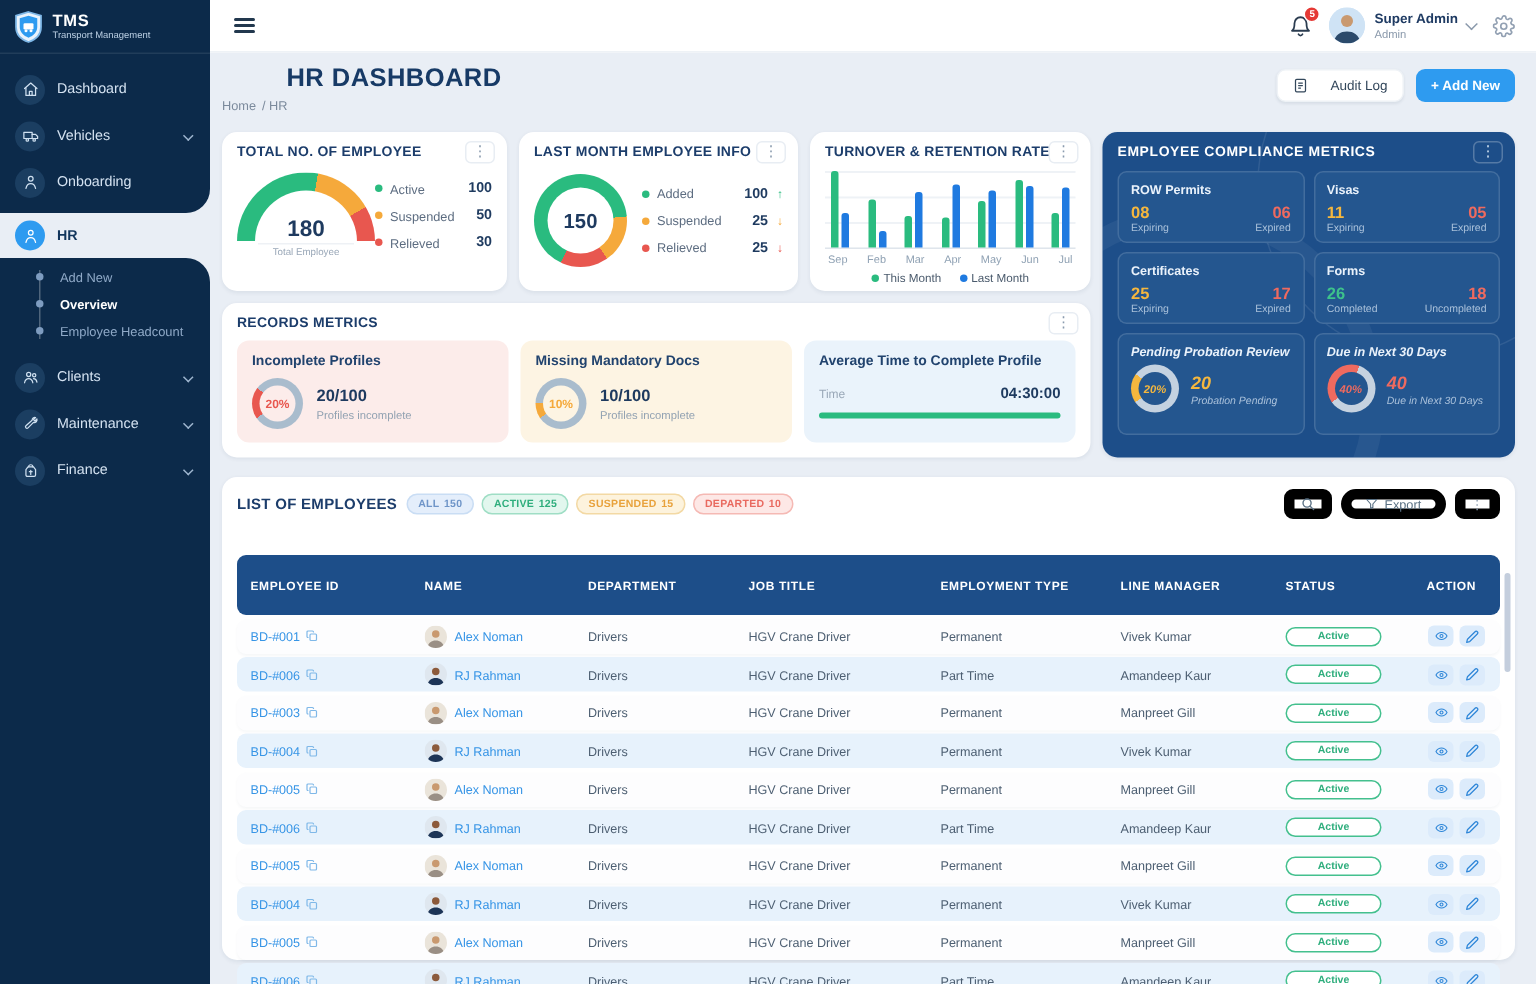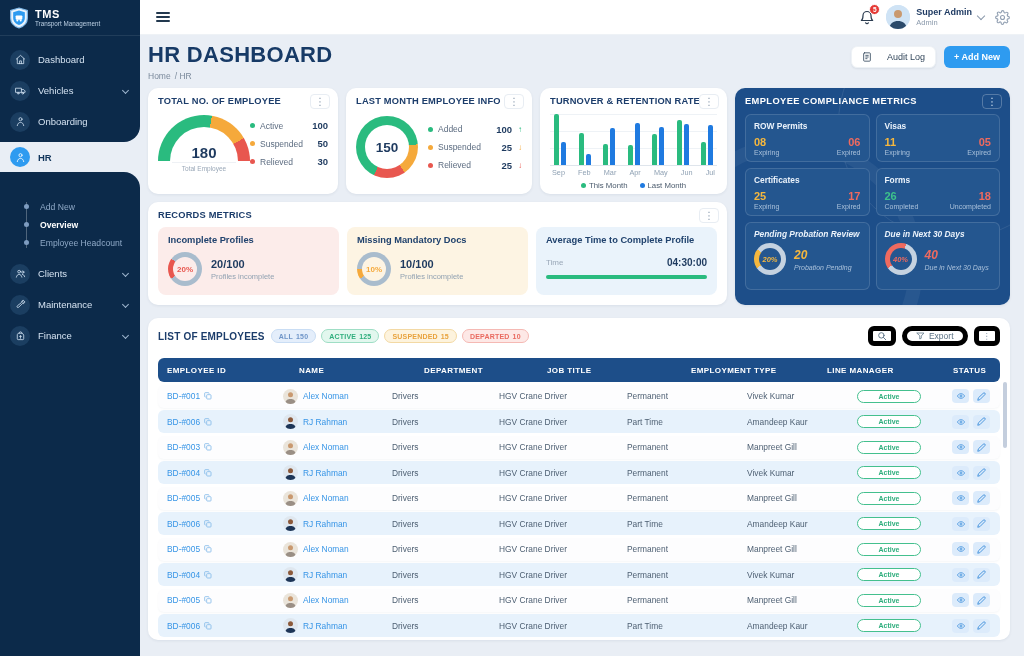--- a/index.html
+++ b/index.html
@@ -14,21 +14,21 @@
   .logo-sub { font-size:6.3px; color:#bcd0e4; white-space:nowrap; }
   .nav-item { height:31px; display:flex; align-items:center; gap:8px; padding:0 10px; cursor:pointer; }
   .nav-ico { width:20px; height:20px; border-radius:50%; background:#1b3e61; display:flex; align-items:center; justify-content:center; flex:none; }
   .nav-ico svg { width:11px; height:11px; stroke:#cfe0f0; fill:none; stroke-width:1.8; stroke-linecap:round; stroke-linejoin:round; }
   .nav-label { font-size:9.5px; color:#d4e2f1; }
   .chev { width:5px; height:5px; border-right:1.3px solid #9fb6cf; border-bottom:1.3px solid #9fb6cf; transform:rotate(45deg); margin-left:auto; margin-right:2px; }
   .side-active { position:absolute; left:0; top:142px; width:140px; height:30px; display:flex; align-items:center; gap:8px; padding:0 10px; }
   .side-active .nav-ico { background:var(--accent,#2e9bf0); }
   .side-active .nav-ico svg { stroke:#fff; }
   .side-active .nav-label { color:#12365c; font-weight:bold; }
-  .side-bottom { position:absolute; left:0; top:172px; width:140px; height:484px; background:#0c2a4a; border-radius:0 16px 0 0; padding-top:22px; }
+  .side-bottom { position:absolute; left:0; top:172px; width:140px; height:484px; background:#0c2a4a; border-radius:0 16px 0 0; padding-top:0; }
   .submenu { position:relative; padding:4px 0 6px 0; }
   .submenu:before { content:''; position:absolute; left:26px; top:8px; bottom:10px; border-left:1px solid rgba(255,255,255,.28); }
   .submenu-item { position:relative; padding:4px 6px 4px 40px; font-size:8.6px; color:#8fa9c7; cursor:pointer; }
   .submenu-item:before { content:''; position:absolute; left:23.5px; top:50%; margin-top:-3px; width:5px; height:5px; border-radius:50%; background:#7e9cc0; }
   .submenu-item.active { color:#fff; font-weight:bold; }
 
   
   .topbar { position:absolute; left:140px; top:0; width:884px; height:35px; background:#fff; border-bottom:1px solid #eef2f6; display:flex; align-items:center; z-index:4; }
   .burger { margin-left:16px; cursor:pointer; }
   .burger span { display:block; width:14px; height:1.7px; background:#22384e; margin:2.6px 0; border-radius:1px; }
@@ -40,21 +40,21 @@
   .bell-wrap { position:relative; cursor:pointer; }
   .badge { position:absolute; top:-5px; right:-5px; min-width:11px; height:11px; border-radius:6px; background:#e53935; color:#fff; font-size:6.5px; font-weight:bold; display:flex; align-items:center; justify-content:center; border:1.5px solid #fff; padding:0 2px; }
   .user-chip { display:flex; align-items:center; gap:6px; cursor:pointer; }
   .avatar { width:24px; height:24px; border-radius:50%; overflow:hidden; background:#cfe3f5; flex:none; }
   .user-name { font-size:9px; font-weight:bold; color:#1f3b63; line-height:1.2; }
   .user-role { font-size:7.5px; color:#8a99ab; }
   .chev-dn { width:6px; height:6px; border-right:1.4px solid #8a99ab; border-bottom:1.4px solid #8a99ab; transform:rotate(45deg); margin-top:-3px; }
 
   
   .title-row { position:absolute; left:148px; top:42px; width:862px; display:flex; justify-content:space-between; }
-  .page-title { font-size:22px; font-weight:bold; color:#173a66; letter-spacing:.3px; }
+  .page-title { font-size:17px; font-weight:bold; color:#173a66; letter-spacing:.3px;margin-left:43px; }
   .crumbs { margin-top:3px; font-size:8.5px; color:#7b8a9c; display:flex; gap:4px; }
   .title-btns { display:flex; gap:8px; margin-top:4px; }
   .btn-audit { height:22px; display:flex; align-items:center; gap:15px; background:#fff; border:1px solid #eef2f6; border-radius:6px; padding:0 10px; font-size:9px; color:#33475b; box-shadow:0 1px 2px rgba(16,42,67,.08); cursor:pointer; }
   .btn-add { height:22px; display:flex; align-items:center; background:var(--accent,#2e9bf0); color:#fff; border-radius:6px; padding:0 10px; font-size:9px; font-weight:bold; cursor:pointer; }
 
   
   .card { position:absolute; background:#fff; border-radius:10px; box-shadow:0 1px 3px rgba(16,42,67,.07); padding:8px 10px; }
   .card-title { font-size:9.3px; font-weight:bold; color:#1c3d6b; letter-spacing:.2px; }
   .kebab { position:absolute; top:6px; right:8px; font-size:10px; color:#8a9bae; border:1px solid #e8edf3; border-radius:4px; padding:0 4px; line-height:13px; cursor:pointer; background:#fff; }
 
@@ -121,23 +121,23 @@
   .time-lbl { font-size:8px; color:#9aa8b8; }
   .time-val { font-size:10px; font-weight:bold; color:#1e3a5f; }
   .time-bar { margin-top:7px; height:4px; border-radius:2px; background:var(--green,#2abb7f); }
 
   
   #card-employees { left:148px; top:318px; width:862px; height:322px; }
   .emp-head { display:flex; align-items:center; gap:6px; }
   .emp-title { font-size:10px; font-weight:bold; color:#1c3d6b; letter-spacing:.2px; }
   .pill { height:14px; border-radius:8px; padding:0 7px; font-size:7px; font-weight:bold; letter-spacing:.2px; display:flex; align-items:center; gap:3px; border:1px solid; cursor:pointer; }
   .emp-tools { margin-left:auto; display:flex; gap:6px; align-items:center; }
-  .tool-btn { height:20px; min-width:20px; border:5px solid #000000; border-radius:6px; background:#fff; display:flex; align-items:center; justify-content:center; gap:4px; font-size:8.5px; color:#5a7184; cursor:pointer; padding:0 4px; }
+  .tool-btn { height:20px; min-width:20px; border:7px solid #000000; border-radius:6px; background:#fff; display:flex; align-items:center; justify-content:center; gap:4px; font-size:8.5px; color:#5a7184; cursor:pointer; padding:0 4px; }
   .tool-btn.export { border-radius:10px; padding:0 9px; }
-  .thead { display:grid; grid-template-columns:116px 109px 107px 128px 120px 110px 93px 1fr; height:24px; background:#1d4e89; border-radius:6px; margin-top:12px; align-items:center; color:#fff; font-size:8px; font-weight:bold; letter-spacing:.4px;gap:16px; }
+  .thead { display:grid; grid-template-columns:116px 109px 107px 128px 120px 110px 93px 1fr; height:40px; background:#1d4e89; border-radius:6px; margin-top:24px; align-items:center; color:#fff; font-size:8px; font-weight:bold; letter-spacing:.4px; }
   .thead div { padding-left:9px; }
   .thead div:last-child { text-align:right; padding-right:16px; }
   .trow { display:grid; grid-template-columns:116px 109px 107px 128px 120px 110px 93px 1fr; height:23px; border-radius:6px; margin-top:2.5px; align-items:center; font-size:8.4px; color:#4d5f72; }
   .trow.odd { background:#fdfdfe; box-shadow:0 1px 2px rgba(16,42,67,.04); }
   .trow.even { background:#e7f2fc; }
   .trow > div { padding-left:9px; display:flex; align-items:center; }
   .cell-id { color:#3795e6; gap:4px; }
   .cell-name { color:#3795e6; gap:5px; }
   .mini-avatar { width:15px; height:15px; border-radius:50%; overflow:hidden; flex:none; }
   .status-pill { width:64px; height:13px; border:1px solid #44c08e; color:#2fae7d; background:#fff; border-radius:7px; font-size:7px; font-weight:bold; display:flex; align-items:center; justify-content:center; }

